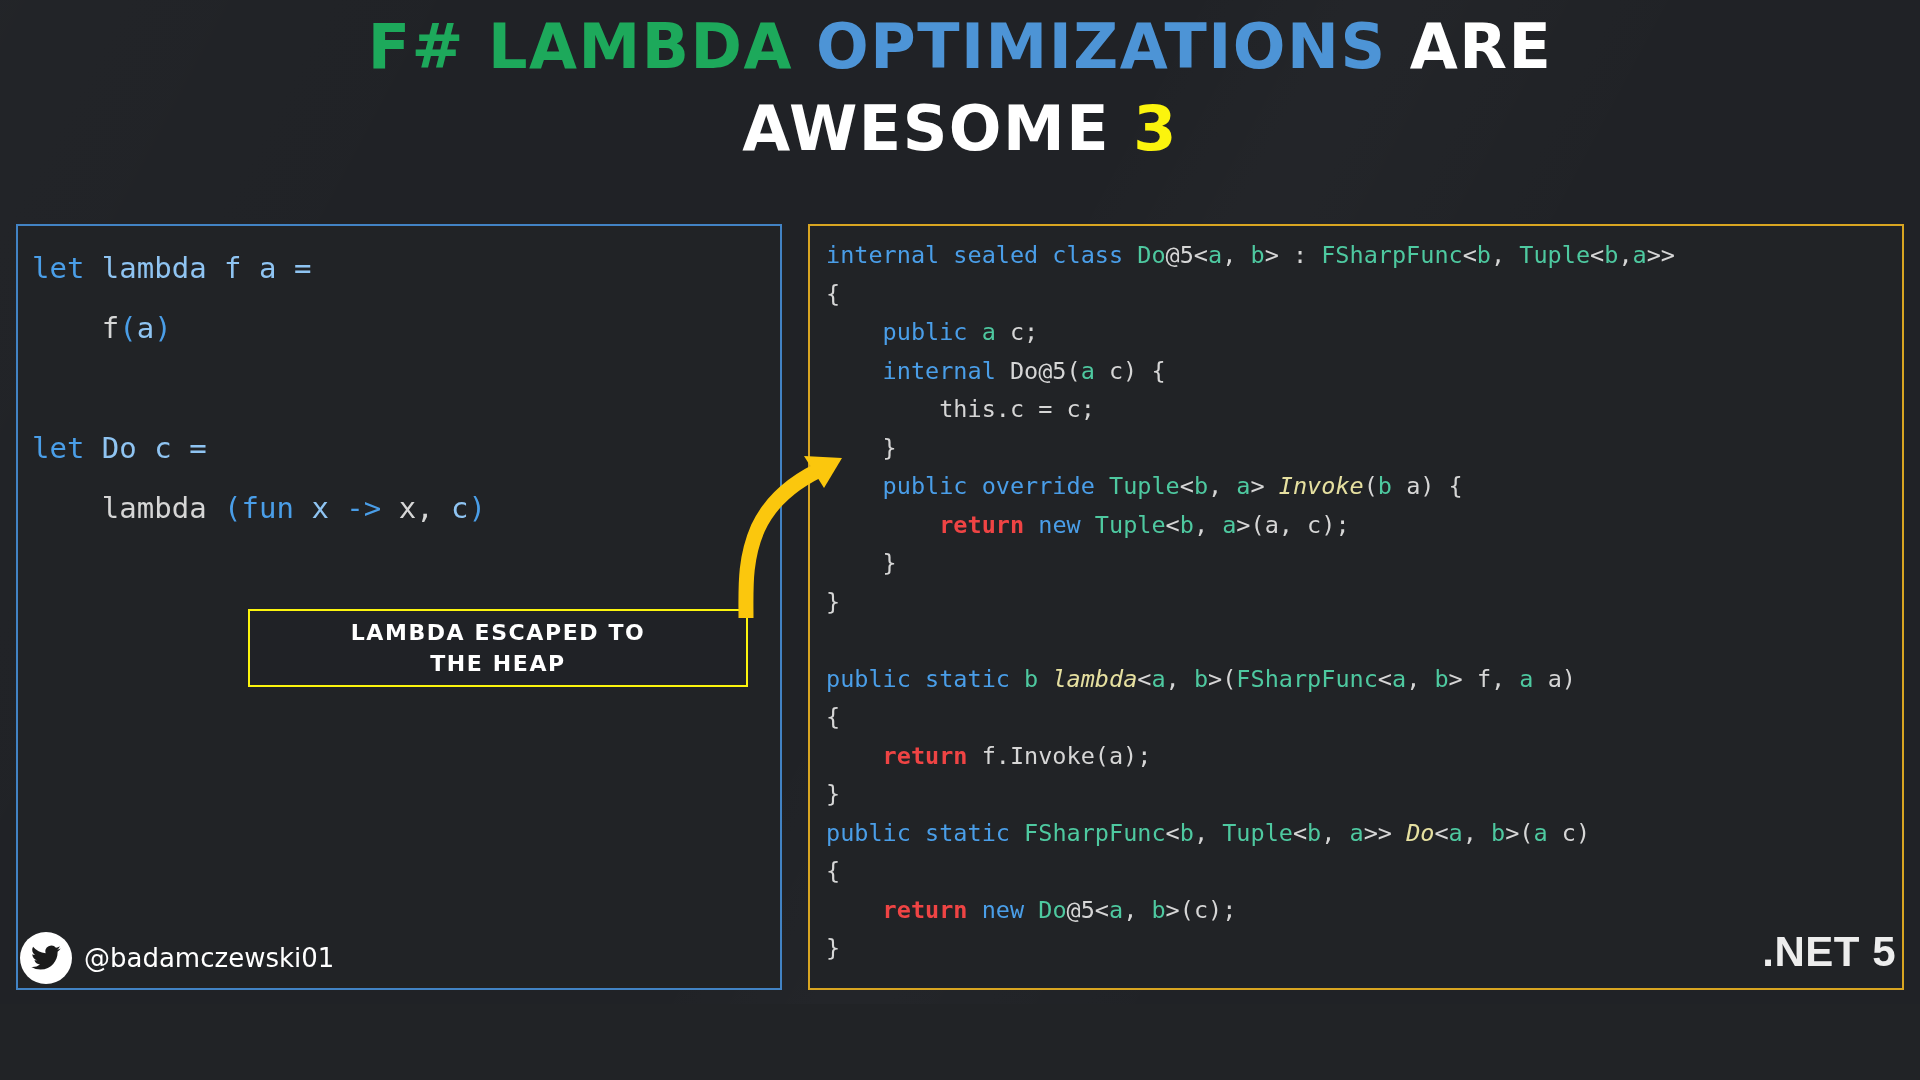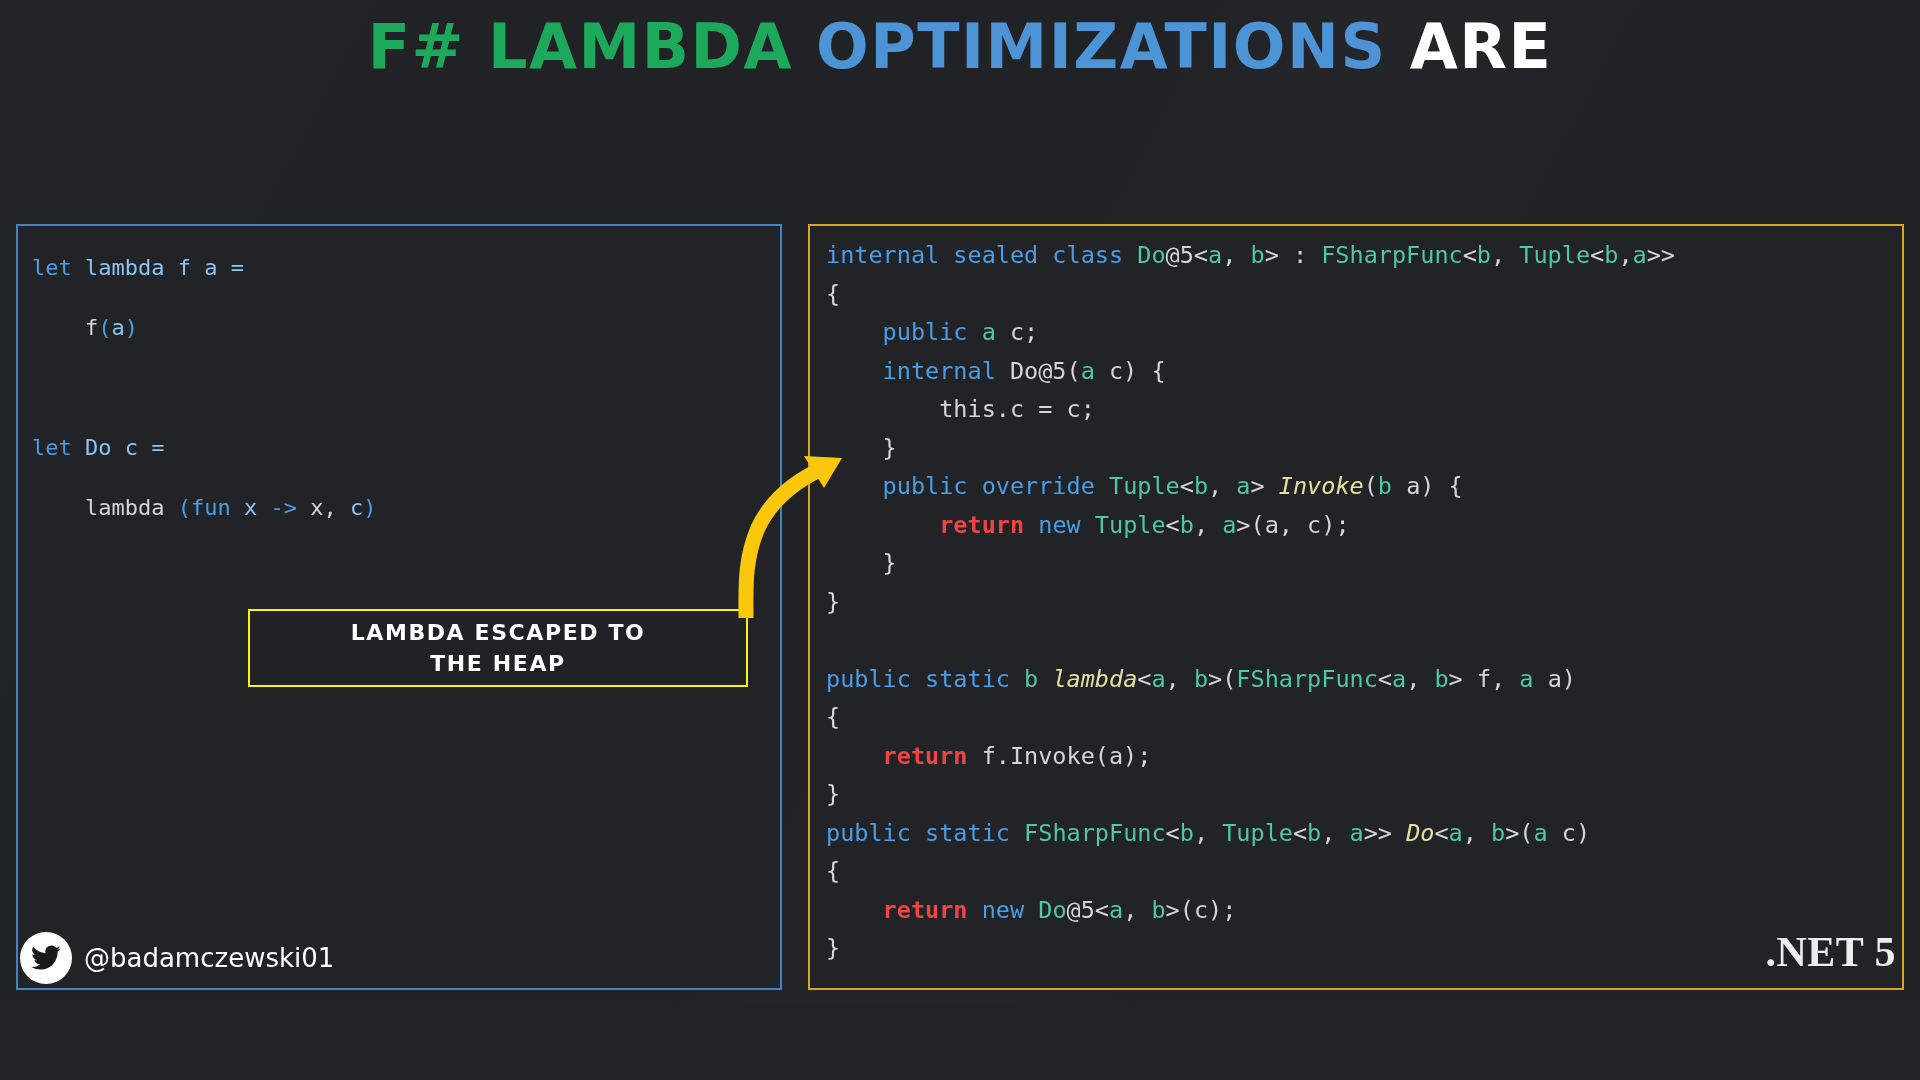--- a/index.html
+++ b/index.html
@@ -66,21 +66,21 @@
     height: 766px;
     border: 2px solid #D8A521;
   }
 
   .code {
     font-family: "DejaVu Sans Mono", monospace;
     white-space: pre;
     color: #D6D6D6;
   }
   .code-left {
-    font-size: 22px;
+    font-size: 29px;
     line-height: 60px;
     padding: 12px 0 0 14px;
   }
   .code-right {
     font-size: 23.5px;
     line-height: 38.5px;
     padding: 10px 0 0 16px;
   }
 
   
@@ -157,35 +157,36 @@
   }
   .handle-text {
     font-family: "DejaVu Sans", sans-serif;
     font-size: 26px;
     color: #ffffff;
   }
   .dotnet {
     position: absolute;
     right: 24px;
     top: 12px;
-    font-family: Liberation Serif, serif;
+    font-family: Liberation Sans, sans-serif;
     font-weight: bold;
     font-size: 42px;
     letter-spacing: 0.5px;
     color: #EDEDED;
     text-align: right;
   }
 </style>
 </head>
 <body>
 
 <div class="slide">
 
   <div class="title-wrap">
     <div class="title-line"><span class="t-green">F# LAMBDA</span> <span class="t-blue">OPTIMIZATIONS</span> <span class="t-white">ARE</span></div>
+    <div class="title-line"><span class="t-white">AWESOME</span> <span class="t-yellow">3</span></div>
   </div>
 
   <div class="panel panel-left">
     <div class="code code-left" id="left-code"><div><span class="fs-kw">let</span><span class="fs-id"> lambda f a =</span></div><div><span class="fs-pl">    </span><span class="fs-pl">f</span><span class="fs-op">(</span><span class="fs-id">a</span><span class="fs-op">)</span></div><div>&nbsp;</div><div><span class="fs-kw">let</span><span class="fs-id"> Do c =</span></div><div><span class="fs-pl">    </span><span class="fs-pl">lambda</span><span class="fs-pl"> </span><span class="fs-op">(</span><span class="fs-op">fun</span><span class="fs-id"> x </span><span class="fs-op">-&gt;</span><span class="fs-pl"> x, </span><span class="fs-id">c</span><span class="fs-op">)</span></div></div>
   </div>
 
   <div class="panel panel-right">
     <div class="code code-right" id="right-code"><div><span class="cs-kw">internal sealed class </span><span class="cs-type">Do</span><span class="cs-pl">@5</span><span class="cs-pl">&lt;</span><span class="cs-type">a</span><span class="cs-pl">, </span><span class="cs-type">b</span><span class="cs-pl">&gt; : </span><span class="cs-type">FSharpFunc</span><span class="cs-pl">&lt;</span><span class="cs-type">b</span><span class="cs-pl">, </span><span class="cs-type">Tuple</span><span class="cs-pl">&lt;</span><span class="cs-type">b</span><span class="cs-pl">,</span><span class="cs-type">a</span><span class="cs-pl">&gt;&gt;</span></div><div><span class="cs-pl">{</span></div><div><span class="cs-pl">    </span><span class="cs-kw">public</span><span class="cs-pl"> </span><span class="cs-type">a</span><span class="cs-pl"> c;</span></div><div><span class="cs-pl">    </span><span class="cs-kw">internal</span><span class="cs-pl"> Do@5(</span><span class="cs-type">a</span><span class="cs-pl"> c) {</span></div><div><span class="cs-pl">        this.c = c;</span></div><div><span class="cs-pl">    }</span></div><div><span class="cs-pl">    </span><span class="cs-kw">public override</span><span class="cs-pl"> </span><span class="cs-type">Tuple</span><span class="cs-pl">&lt;</span><span class="cs-type">b</span><span class="cs-pl">, </span><span class="cs-type">a</span><span class="cs-pl">&gt; </span><span class="cs-fn">Invoke</span><span class="cs-pl">(</span><span class="cs-type">b</span><span class="cs-pl"> a) {</span></div><div><span class="cs-pl">        </span><span class="cs-ctl">return</span><span class="cs-pl"> </span><span class="cs-kw">new</span><span class="cs-pl"> </span><span class="cs-type">Tuple</span><span class="cs-pl">&lt;</span><span class="cs-type">b</span><span class="cs-pl">, </span><span class="cs-type">a</span><span class="cs-pl">&gt;(a, c);</span></div><div><span class="cs-pl">    }</span></div><div><span class="cs-pl">}</span></div><div>&nbsp;</div><div><span class="cs-kw">public static</span><span class="cs-pl"> </span><span class="cs-type">b</span><span class="cs-pl"> </span><span class="cs-fn">lambda</span><span class="cs-pl">&lt;</span><span class="cs-type">a</span><span class="cs-pl">, </span><span class="cs-type">b</span><span class="cs-pl">&gt;(</span><span class="cs-type">FSharpFunc</span><span class="cs-pl">&lt;</span><span class="cs-type">a</span><span class="cs-pl">, </span><span class="cs-type">b</span><span class="cs-pl">&gt; f, </span><span class="cs-type">a</span><span class="cs-pl"> a)</span></div><div><span class="cs-pl">{</span></div><div><span class="cs-pl">    </span><span class="cs-ctl">return</span><span class="cs-pl"> f.Invoke(a);</span></div><div><span class="cs-pl">}</span></div><div><span class="cs-kw">public static</span><span class="cs-pl"> </span><span class="cs-type">FSharpFunc</span><span class="cs-pl">&lt;</span><span class="cs-type">b</span><span class="cs-pl">, </span><span class="cs-type">Tuple</span><span class="cs-pl">&lt;</span><span class="cs-type">b</span><span class="cs-pl">, </span><span class="cs-type">a</span><span class="cs-pl">&gt;&gt; </span><span class="cs-fn">Do</span><span class="cs-pl">&lt;</span><span class="cs-type">a</span><span class="cs-pl">, </span><span class="cs-type">b</span><span class="cs-pl">&gt;(</span><span class="cs-type">a</span><span class="cs-pl"> c)</span></div><div><span class="cs-pl">{</span></div><div><span class="cs-pl">    </span><span class="cs-ctl">return</span><span class="cs-pl"> </span><span class="cs-kw">new</span><span class="cs-pl"> </span><span class="cs-type">Do</span><span class="cs-pl">@5&lt;</span><span class="cs-type">a</span><span class="cs-pl">, </span><span class="cs-type">b</span><span class="cs-pl">&gt;(c);</span></div><div><span class="cs-pl">}</span></div></div>
   </div>
 

